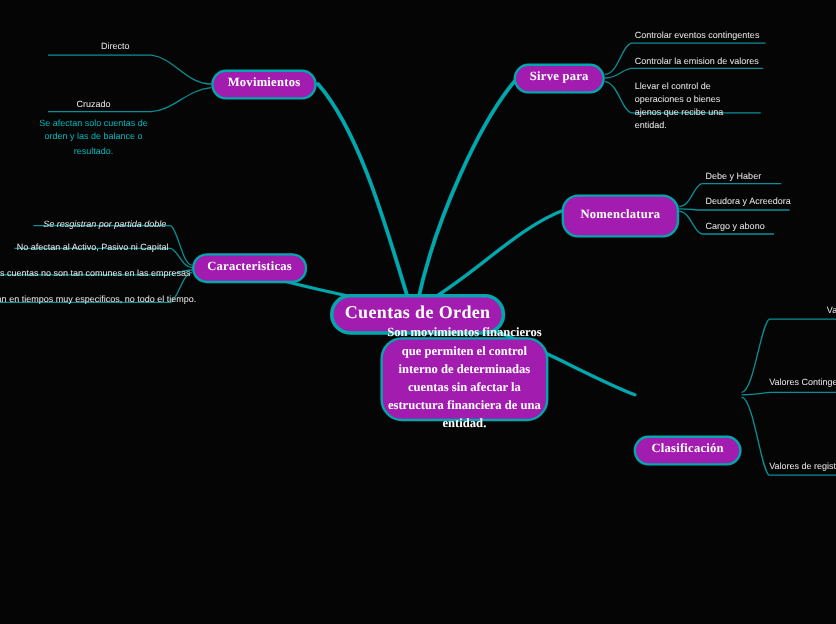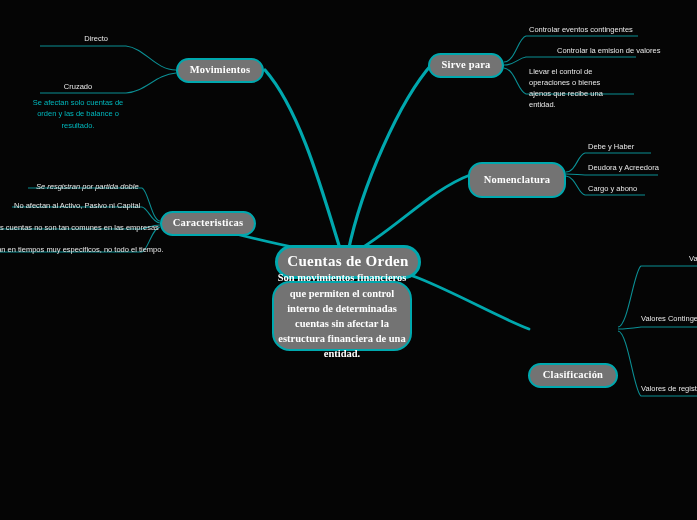--- a/index.html
+++ b/index.html
@@ -21,21 +21,21 @@
     top: 0;
     width: 697px;
     height: 520px;
     pointer-events: none;
   }
   .node {
     position: absolute;
     box-sizing: border-box;
     border: 2px solid #00a8ae;
     border-radius: 16px;
-    background: #737373;
+    background: #a21caf;
     color: #ffffff;
     font-family: "Liberation Serif", serif;
     font-weight: bold;
     display: flex;
     align-items: center;
     justify-content: center;
     text-align: center;
     line-height: 1.15;
   }
   .node-central {
@@ -45,20 +45,21 @@
     letter-spacing: 0.3px;
   }
   .node-desc {
     border-width: 2px;
     border-radius: 18px;
     font-size: 10.5px;
     font-weight: bold;
     line-height: 1.45;
     padding: 6px 0;
     text-align: center;
+    margin-left: 45px;
   }
   .node-branch {
     font-size: 10.5px;
     border-radius: 14px;
     letter-spacing: 0.2px;
   }
   .leaf {
     position: absolute;
     font-family: "Liberation Sans", sans-serif;
     font-size: 7.5px;
@@ -141,21 +142,21 @@
   </div>
   <div class="leaf" style="left:36px; top:182px;font-style:italic;">Se resgistran por partida doble</div>
   <div class="leaf" style="left:14px; top:201px;">No afectan al Activo, Pasivo ni Capital</div>
   <div class="leaf" style="left:-15px; top:223px;">Estas cuentas no son tan comunes en las empresas</div>
   <div class="leaf" style="left:-22px; top:245px;">Se usan en tiempos muy especificos, no todo el tiempo.</div>
 
   <div class="node node-branch" style="left:428px; top:53px; width:76px; height:25px;">
     <span>Sirve para</span>
   </div>
   <div class="leaf" style="left:529px; top:25px;">Controlar eventos contingentes</div>
-  <div class="leaf" style="left:529px; top:46px;margin-left:28px;">Controlar la emision de valores</div>
+  <div class="leaf" style="left:529px; top:46px;">Controlar la emision de valores</div>
   <div class="leaf wrap" style="left:529px; top:67px;">Llevar el control de operaciones o bienes ajenos que recibe una entidad.</div>
 
   <div class="node node-branch" style="left:468px; top:162px; width:98px; height:36px;">
     <span>Nomenclatura</span>
   </div>
   <div class="leaf" style="left:588px; top:142px;">Debe y Haber</div>
   <div class="leaf" style="left:588px; top:163px;">Deudora y Acreedora</div>
   <div class="leaf" style="left:588px; top:184px;">Cargo y abono</div>
 
   <div class="node node-branch" style="left:528px; top:317px; width:90px; height:25px;margin-top:46px;">

